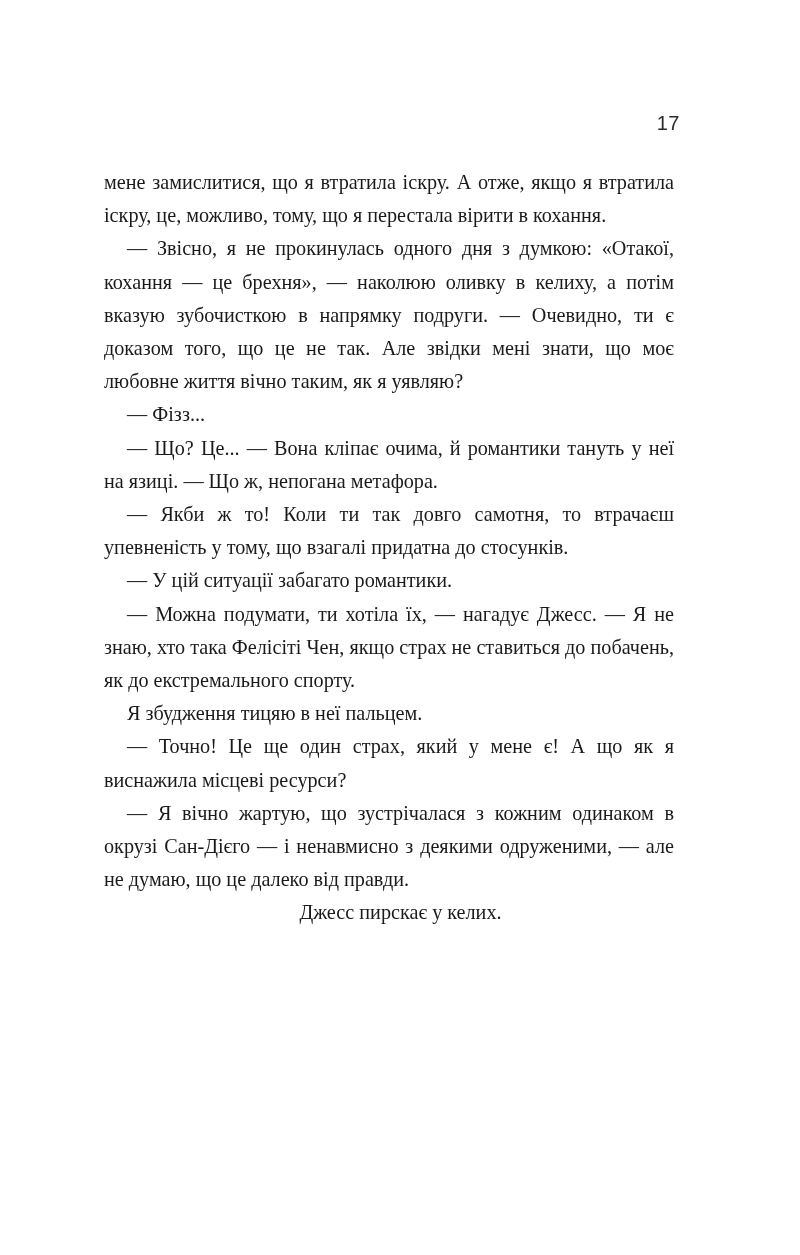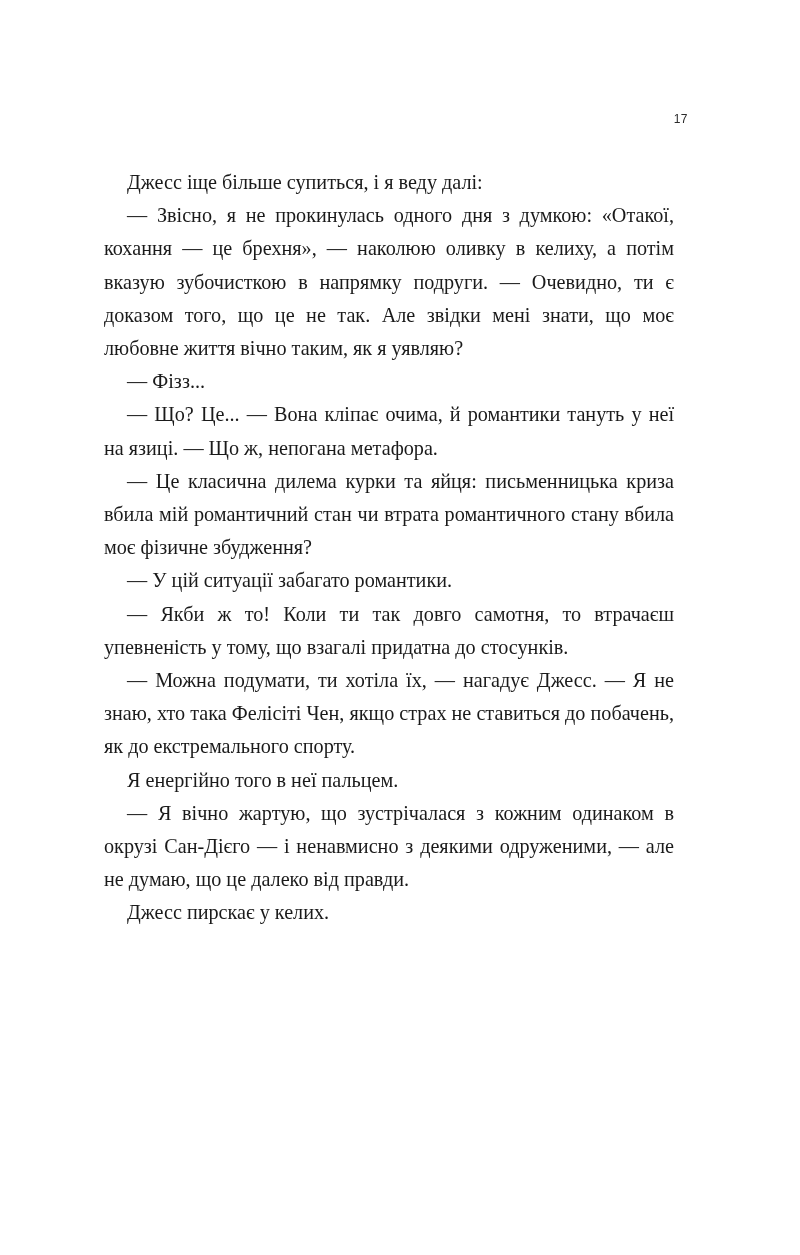--- a/index.html
+++ b/index.html
@@ -11,25 +11,25 @@
     position: relative;
     width: 800px;
     height: 1255px;
     background: #ffffff;
     overflow: hidden;
     box-sizing: border-box;
   }
   .folio {
     position: absolute;
     top: 112px;
-    left: 16px;
+    left: 8px;
     width: 672px;
     text-align: right;
     font-family: "Liberation Sans", sans-serif;
-    font-size: 12px;
+    font-size: 20px;
     color: #2b2b2b;
     letter-spacing: 0.5px;
   }
   .textblock {
     position: absolute;
     top: 166px;
     left: 104px;
     width: 570px;
     font-family: "Liberation Serif", "DejaVu Serif", serif;
     font-size: 20.2px;
@@ -40,54 +40,54 @@
     hyphens: manual;
   }
   .textblock p {
     margin: 0;
     text-indent: 23px;
   }
   .textblock p.noindent {
     text-indent: 0;
   }
   .textblock p:last-child {
-    text-align: left;
+    text-align: center;
   }
   .it {
   }
 </style>
 </head>
 <body>
 
 <div class="page">
 
   <div class="folio">17</div>
 
   <div class="textblock">
 
+    <p class="noindent">мене замислитися, що я втратила іскру. А отже, якщо я втратила іскру, це, можливо, тому, що я перестала вірити в кохання.</p>
 
-    <p>Джесс іще більше супиться, і я веду далі:</p>
 
     <p><span>— Звісно, я не прокинулась одного дня з думкою: «Отакої, кохання — це брехня», — наколюю оливку в келиху, а потім вказую зубочисткою в напрямку подруги. — Очевидно, ти є доказом того, що це не так. Але звідки мені знати, що </span><span class="it">моє</span><span> любовне життя вічно таким, як я уявляю?</span></p>
 
     <p>— Фізз...</p>
 
 
     <p><span>— </span><span class="it">Що</span><span>? Це... — Вона кліпає очима, й романтики тануть у неї на язиці. — Що ж, непогана метафора.</span></p>
 
-    <p>— Це класична дилема курки та яйця: письменницька криза вбила мій романтичний стан чи втрата романтичного стану вбила моє фізичне збудження?</p>
+
+    <p>— Якби ж то! Коли ти так довго самотня, то втрачаєш упевненість у тому, що взагалі придатна до стосунків.</p>
 
     <p>— У цій ситуації забагато романтики.</p>
 
-    <p>— Якби ж то! Коли ти так довго самотня, то втрачаєш упевненість у тому, що взагалі придатна до стосунків.</p>
-
     <p>— Можна подумати, ти хотіла їх, — нагадує Джесс. — Я не знаю, хто така Фелісіті Чен, якщо страх не ставиться до побачень, як до екстремального спорту.</p>
 
-    <p>Я енергійно того в неї пальцем.</p>
+    <p>Я збудження тицяю в неї пальцем.</p>
 
+    <p>— Точно! Це ще один страх, який у мене є! А що як я виснажила місцеві ресурси?</p>
 
 
     <p>— Я вічно жартую, що зустрічалася з кожним одинаком в окрузі Сан-Дієго — і ненавмисно з деякими одруженими, — але не думаю, що це далеко від правди.</p>
 
     <p>Джесс пирскає у келих.</p>
 
   </div>
 
 </div>
 

